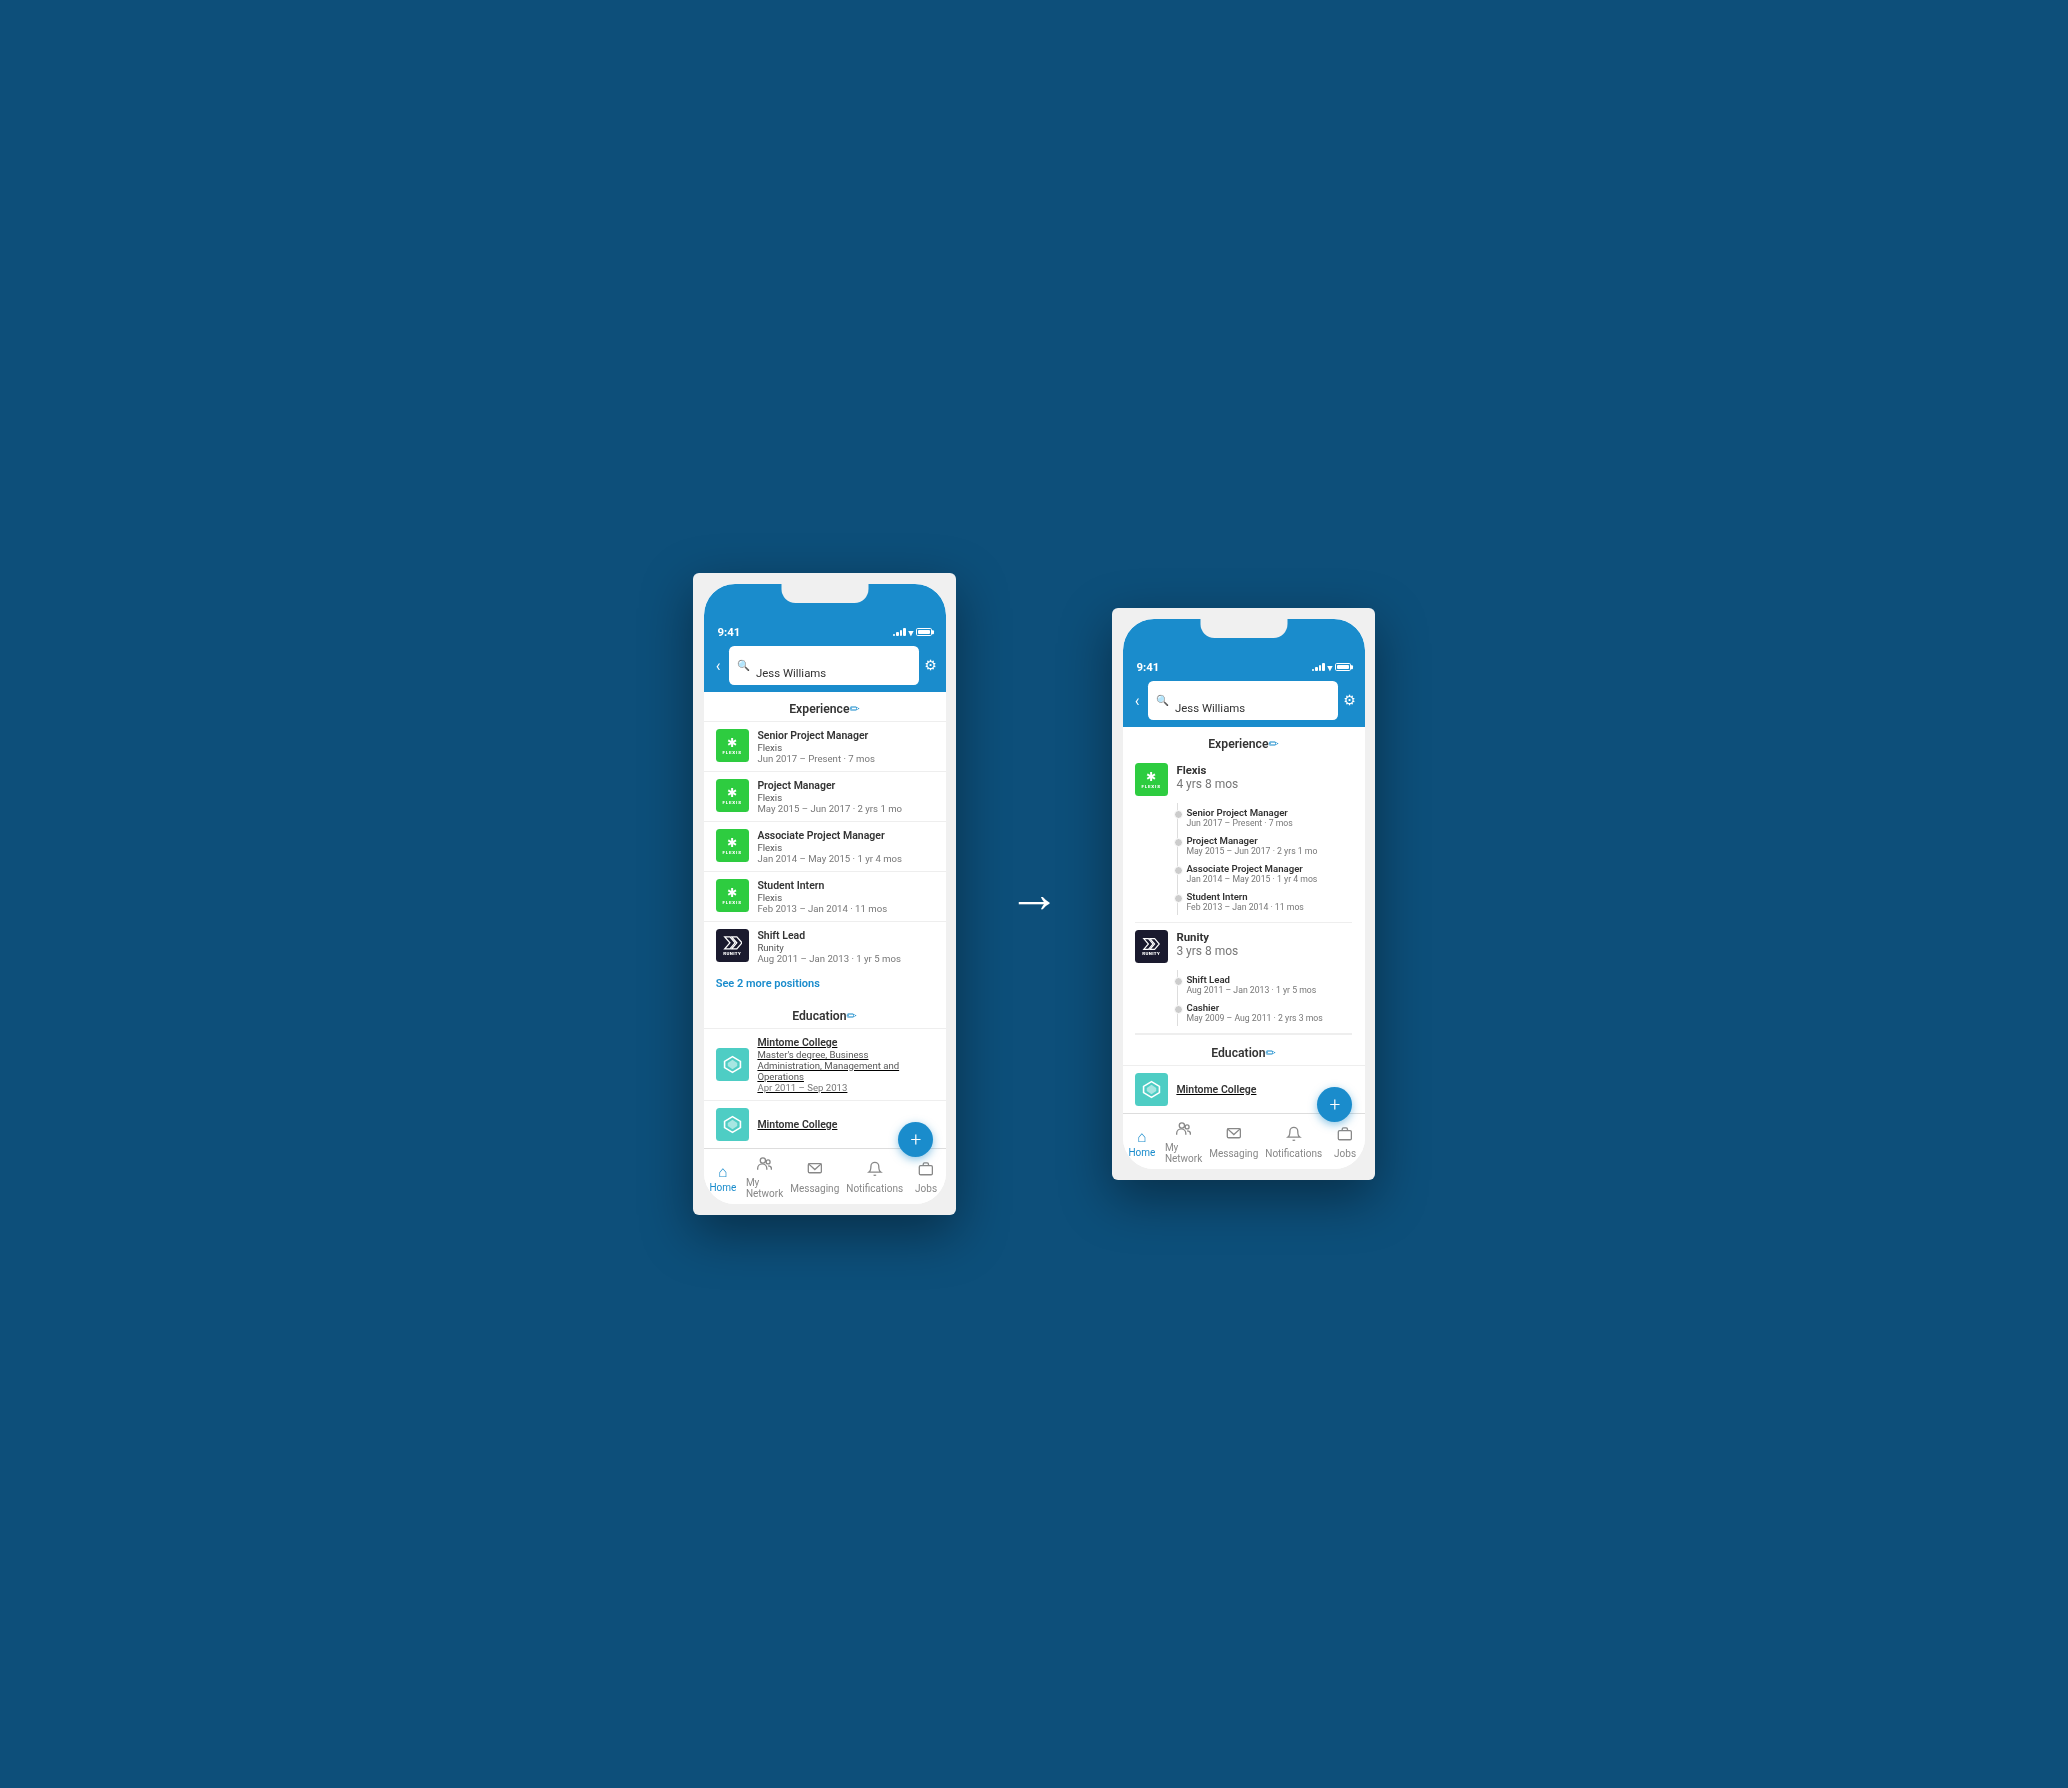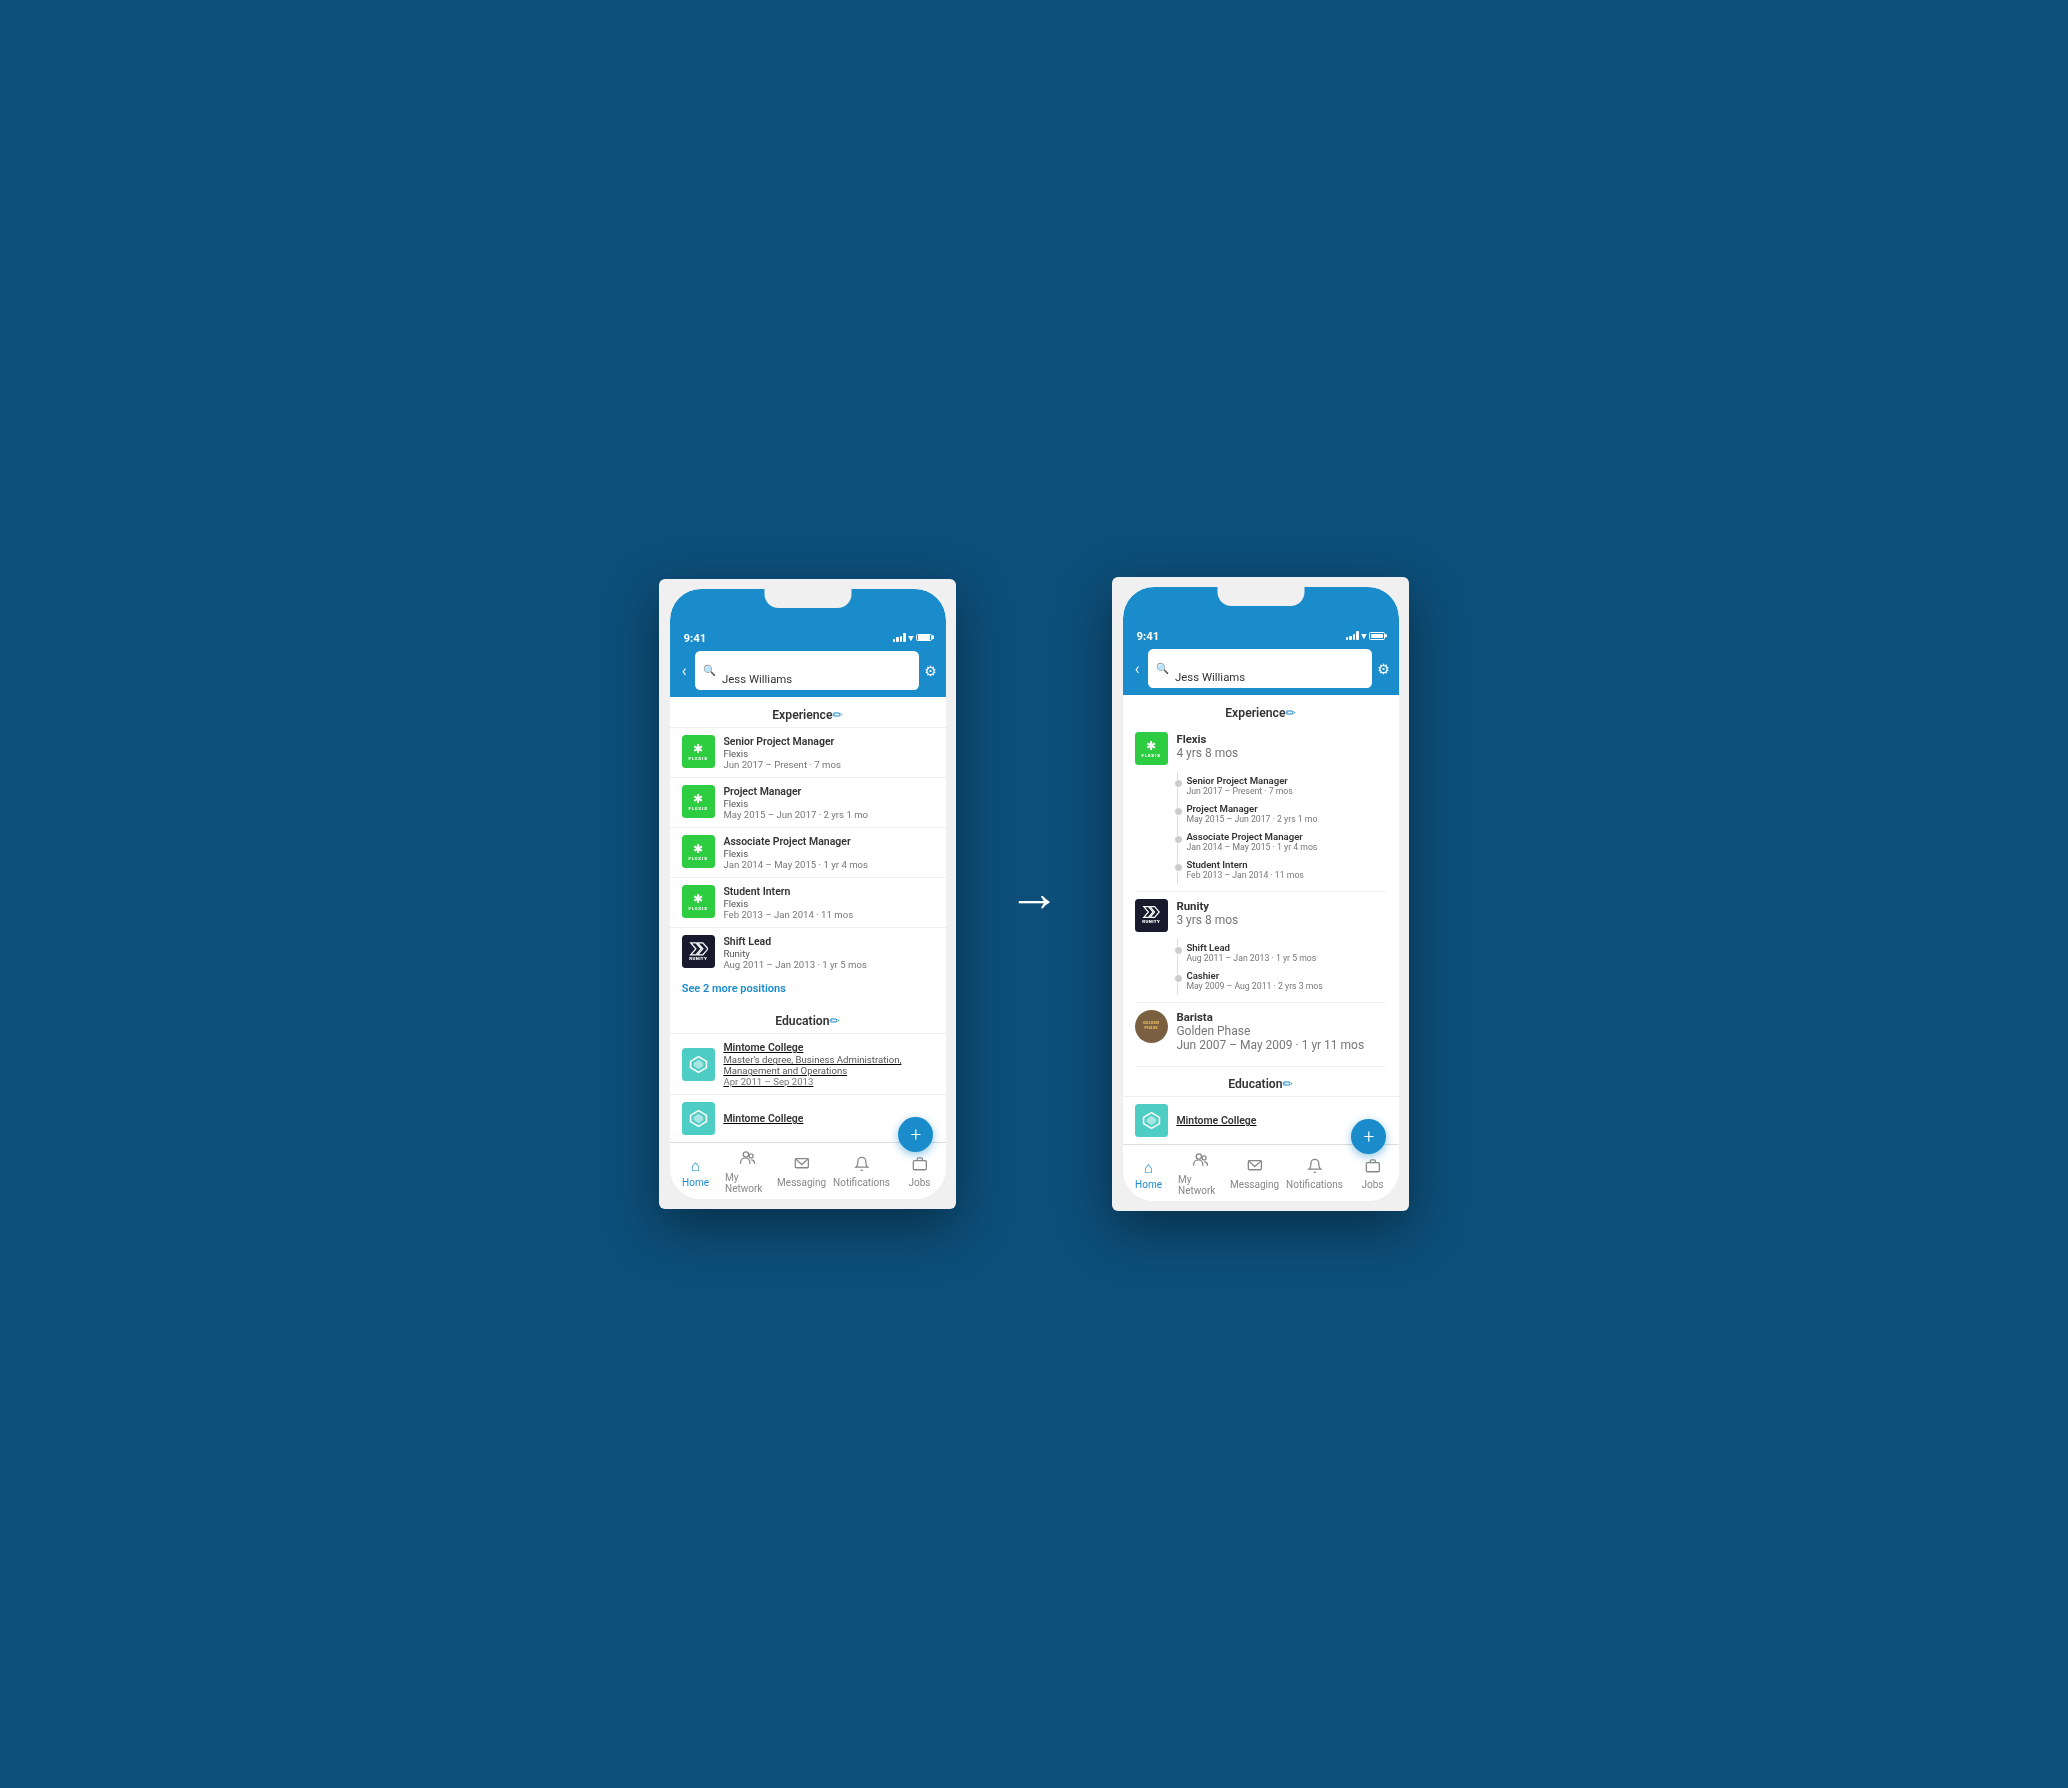--- a/index.html
+++ b/index.html
@@ -21,21 +21,21 @@
 
     .arrow {
       color: white;
       font-size: 52px;
       font-weight: bold;
       flex-shrink: 0;
     }
 
     
     .phone {
-      width: 297px;
+      width: 263px;
       background: #f0f0f0;
       border-radius: 6px;
       padding: 10.5px;
       box-shadow: 0 17.5px 52px rgba(0,0,0,0.4);
       position: relative;
     }
 
     .phone-inner {
       background: white;
       border-radius: 31px;
@@ -668,32 +668,20 @@
             </div>
             <div class="grouped-role">
               <div class="grouped-role-title">Cashier</div>
               <div class="grouped-role-date">May 2009 – Aug 2011 · 2 yrs 3 mos</div>
             </div>
           </div>
         </div>
 
         <div class="company-divider"></div>
 
-        <div class="grouped-company">
-          <div class="grouped-company-header">
-            <div class="golden-logo-wrapper">
-              <span class="golden-logo-label">GOLDEN<br>PHASE</span>
-            </div>
-            <div class="grouped-company-info">
-              <div class="grouped-company-name">Barista</div>
-              <div class="grouped-company-duration">Golden Phase</div>
-              <div class="grouped-company-duration">Jun 2007 – May 2009 · 1 yr 11 mos</div>
-            </div>
-          </div>
-        </div>
 
         <div class="company-divider"></div>
 
         <div class="section-header">
           <span class="section-title">Education</span>
           <span class="edit-btn">✏</span>
         </div>
 
         <div class="edu-item">
           <div class="edu-logo" style="background:#4ecdc4;">

